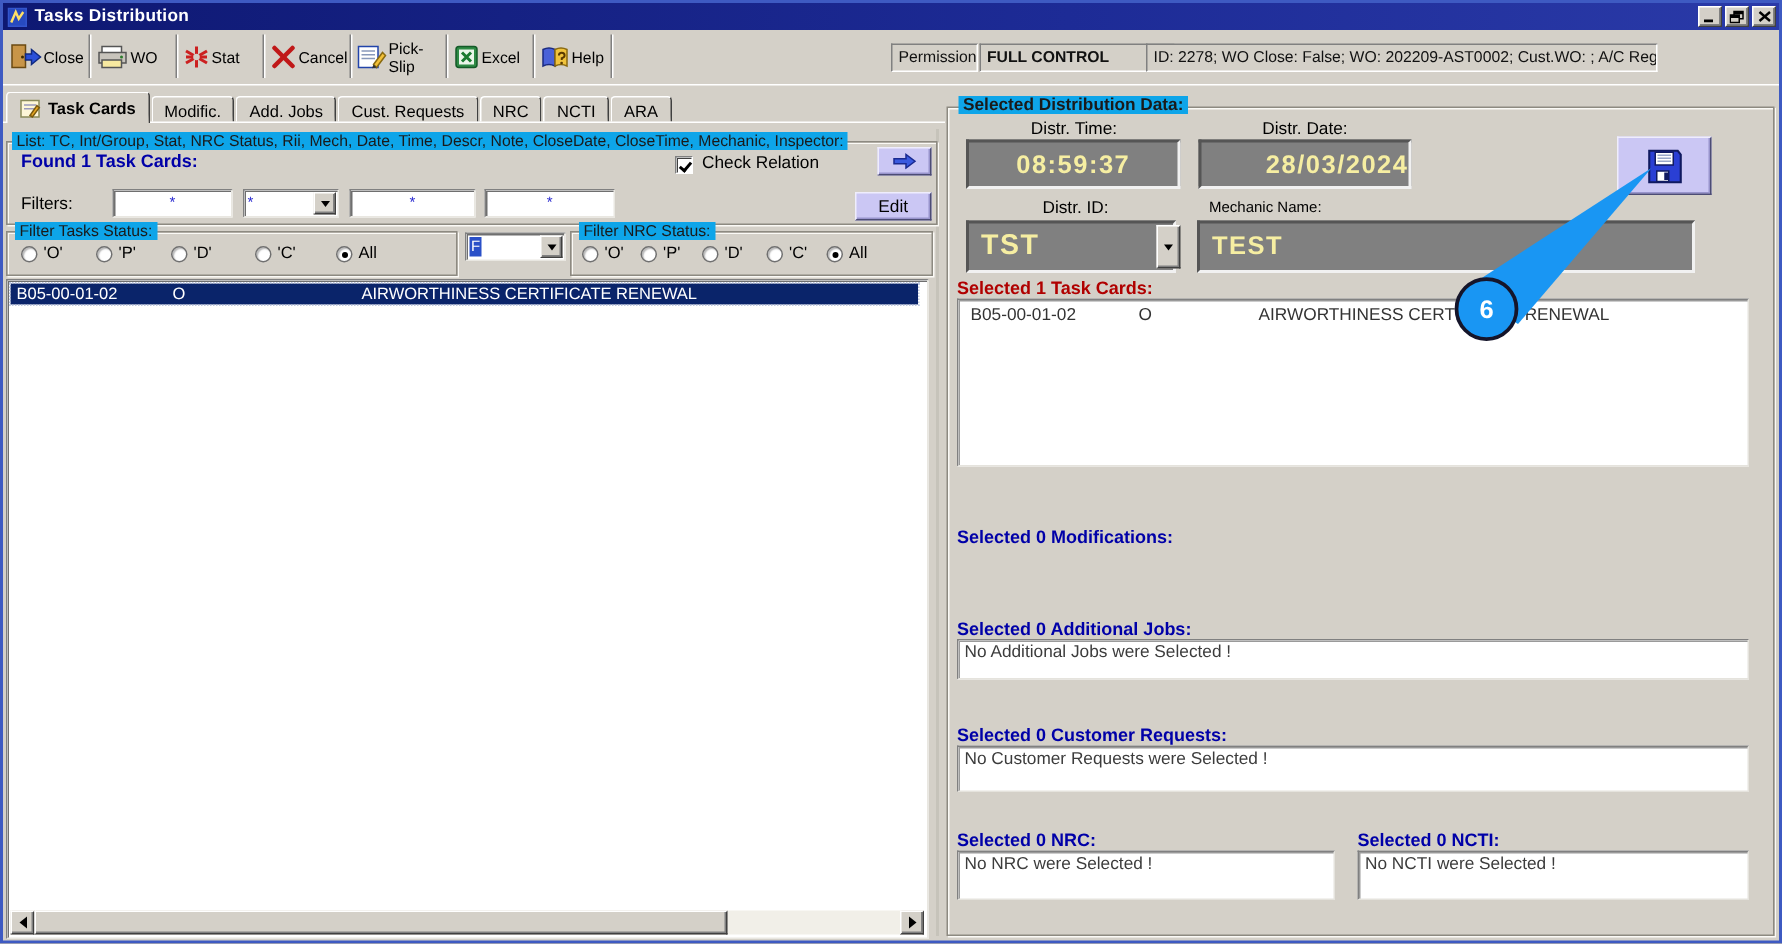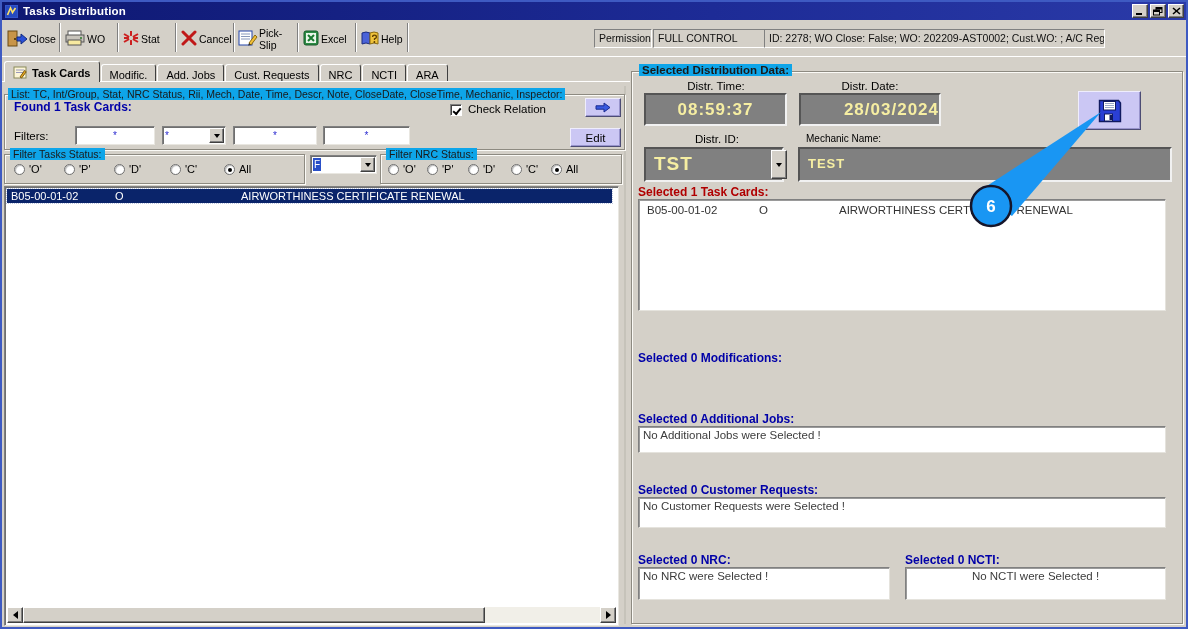--- a/index.html
+++ b/index.html
@@ -205,21 +205,21 @@
             <path d="M10 3 q4 -2 8 0 v11 q-4 -2 -8 0 z" fill="#f0c33c" stroke="#8a6a10"></path>
             <path d="M12.6 7 q0 -1.8 1.9 -1.8 q1.9 0 1.9 1.8 q0 1.3 -1.9 1.8 v1.2" stroke="#5a3a00" fill="none" stroke-width="1.3"></path>
             <circle cx="14.4" cy="12" r="0.9" fill="#5a3a00"></circle>
           </svg></span>
       <span>Help</span>
     </div>
     <div class="tb-sep"></div>
   </div>
 
   <div class="perm-box" style="left:594px; width:58px; text-align:center;">Permission:</div>
-  <div class="perm-box" style="left:653px; width:130px;">FULL CONTROL</div>
+  <div class="perm-box" style="left:653px; width:130px;font-weight:bold;">FULL CONTROL</div>
   <div class="perm-box" style="left:764px; width:341px;">ID: 2278; WO Close: False; WO: 202209-AST0002; Cust.WO: ; A/C Reg: RA-00001</div>
 
   <div class="tabstrip">
     <div class="tab active">
       <span style="display:flex;">
           <svg width="15" height="13">
             <rect x="1" y="1" width="12" height="11" fill="#fdf6d8" stroke="#8a8a5a"></rect>
             <line x1="3" y1="4" x2="11" y2="4" stroke="#9999bb"></line>
             <line x1="3" y1="6.5" x2="11" y2="6.5" stroke="#9999bb"></line>
             <polygon points="7,11 11.6,4.4 13.2,5.8 8.6,12" fill="#e8a820" stroke="#7a5a10"></polygon>
@@ -367,21 +367,21 @@
     </span>
   </div>
 
   <span class="abs" style="left:664px; top:133px; width:106px; text-align:center; font-size:11.5px;">Distr. ID:</span>
   <span class="abs" style="left:806px; top:133px; font-size:10px;">Mechanic Name:</span>
 
   <div class="value-box" style="left:644px; top:147px; width:140px; height:35px; font-size:19px; line-height:30px; padding-left:8px; letter-spacing:1px;">
     <span>TST</span>
   </div>
   <div class="dd-btn" style="left:771px; top:150px; width:16px; height:29px;"></div>
-  <div class="value-box" style="left:798px; top:147px; width:374px; height:35px; font-size:13px; line-height:30px; padding-left:8px; letter-spacing:1px;">
+  <div class="value-box" style="left:798px; top:147px; width:332px; height:35px; font-size:17px; line-height:30px; padding-left:8px; letter-spacing:1px;">
     <span>TEST</span>
   </div>
 
   <span class="red-label" style="left:638px; top:185px;">Selected 1 Task Cards:</span>
   <div class="msg-box" style="left:638px; top:199px; width:528px; height:112px; padding:0;">
     <div class="list-row" style="top:3px; color:#333; font-size:11.5px;">
       <span class="col" style="left:6px;">B05-00-01-02</span>
       <span class="col" style="left:118px;">O</span>
       <span class="col" style="left:198px;">AIRWORTHINESS CERTIFICATE RENEWAL</span>
     </div>
@@ -398,21 +398,21 @@
   <div class="msg-box" style="left:638px; top:497px; width:528px; height:31px;">
     <span>No Customer Requests were Selected !</span>
   </div>
 
   <span class="blue-label" style="left:638px; top:553px;">Selected 0 NRC:</span>
   <div class="msg-box" style="left:638px; top:567px; width:252px; height:33px;">
     <span>No NRC were Selected !</span>
   </div>
 
   <span class="blue-label" style="left:905px; top:553px;">Selected 0 NCTI:</span>
-  <div class="msg-box" style="left:905px; top:567px; width:261px; height:33px;text-align:center;">
+  <div class="msg-box" style="left:905px; top:567px; width:261px; height:33px;">
     <span>No NCTI were Selected !</span>
   </div>
 
   <svg class="callout-svg" width="1188" height="629">
     <polygon points="1101,112 976,193 1012,216" fill="#1996f3"></polygon>
     <circle cx="991" cy="206" r="20" fill="#1996f3" stroke="#15152a" stroke-width="2.5"></circle>
     <text x="991" y="212" text-anchor="middle" font-family="Liberation Sans, sans-serif" font-size="17" font-weight="bold" fill="#ffffff">6</text>
   </svg>
 
 </div>

